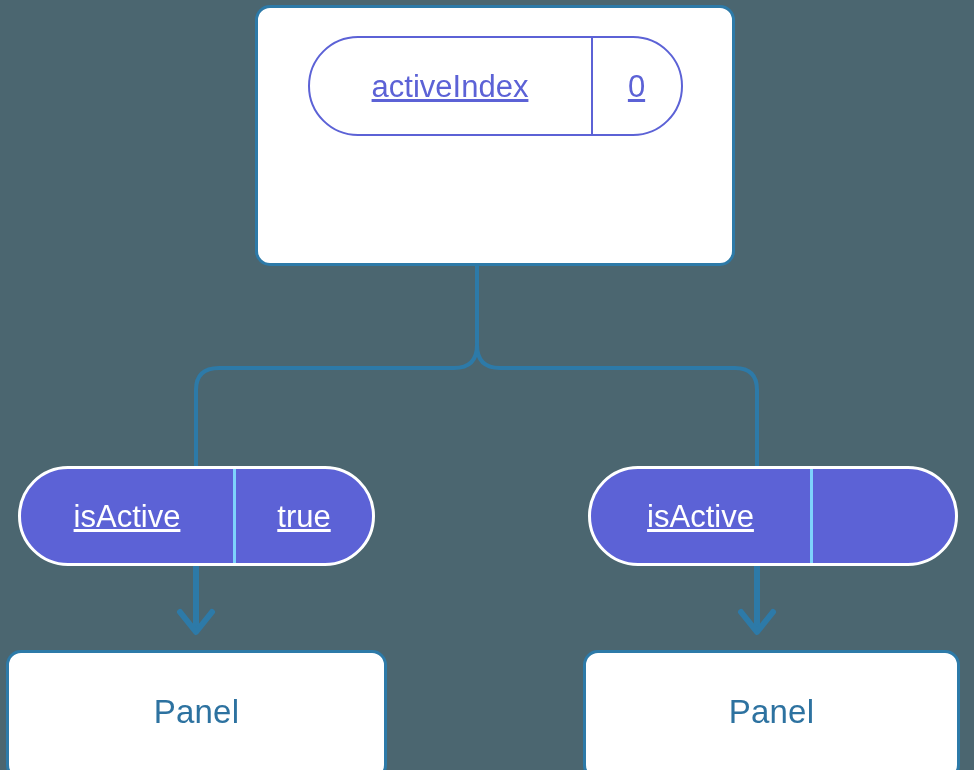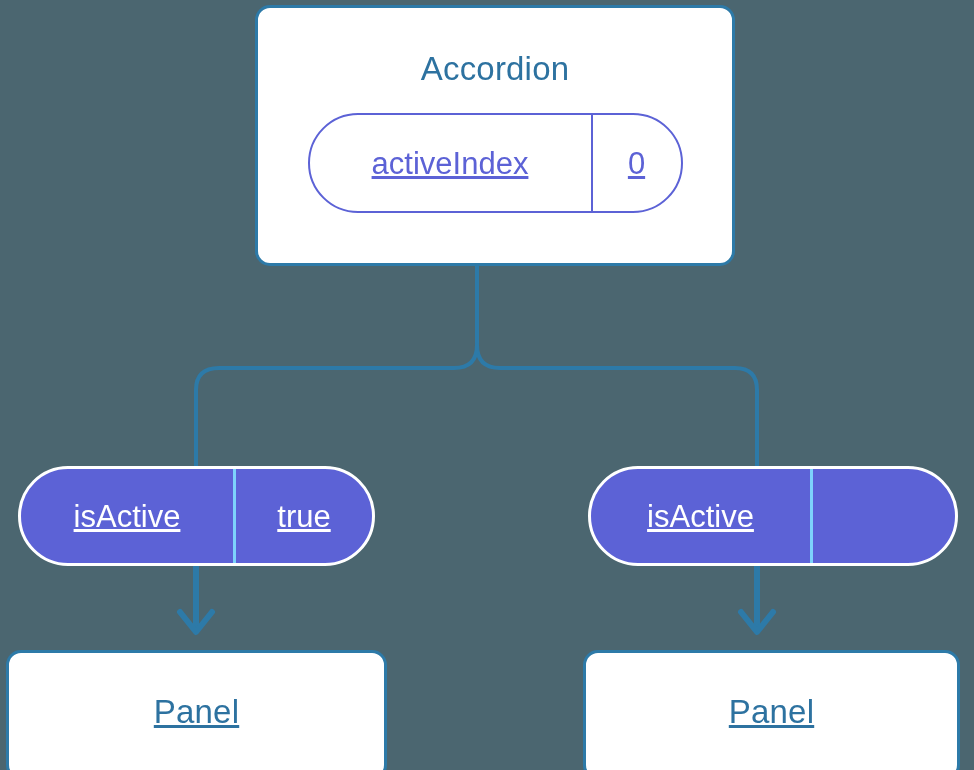--- a/index.html
+++ b/index.html
@@ -131,21 +131,20 @@
     border: 3px solid #2d7aa8;
     border-radius: 15px;
     box-sizing: border-box;
     display: flex;
     align-items: flex-start;
     justify-content: center;
     height: 130px;
   }
   .panel-card .card-title {
     margin-top: 42px;
-    text-decoration: underline;
   }
   #panel-left {
     left: 6px;
     top: 650px;
     width: 381px;
   }
   #panel-right {
     left: 583px;
     top: 650px;
     width: 377px;
@@ -175,21 +174,20 @@
       <polyline points="180,612 196,632 212,612" fill="none" stroke="#2d7aa8" stroke-width="6" stroke-linecap="round" stroke-linejoin="round"></polyline>
     </g>
 
     <g>
       <line x1="757" y1="566" x2="757" y2="632" stroke="#2d7aa8" stroke-width="6" stroke-linecap="butt"></line>
       <polyline points="741,612 757,632 773,612" fill="none" stroke="#2d7aa8" stroke-width="6" stroke-linecap="round" stroke-linejoin="round"></polyline>
     </g>
   </svg>
 
   <div class="card" id="accordion-card">
-    <div class="card-title">Accordion</div>
 
     <div class="pill" id="activeindex-pill">
       <div class="pill-key">activeIndex</div>
       <div class="pill-val">0</div>
     </div>
   </div>
 
   <div class="pill pill-solid" id="pill-left">
     <div class="pill-key">isActive</div>
     <div class="pill-val">true</div>

